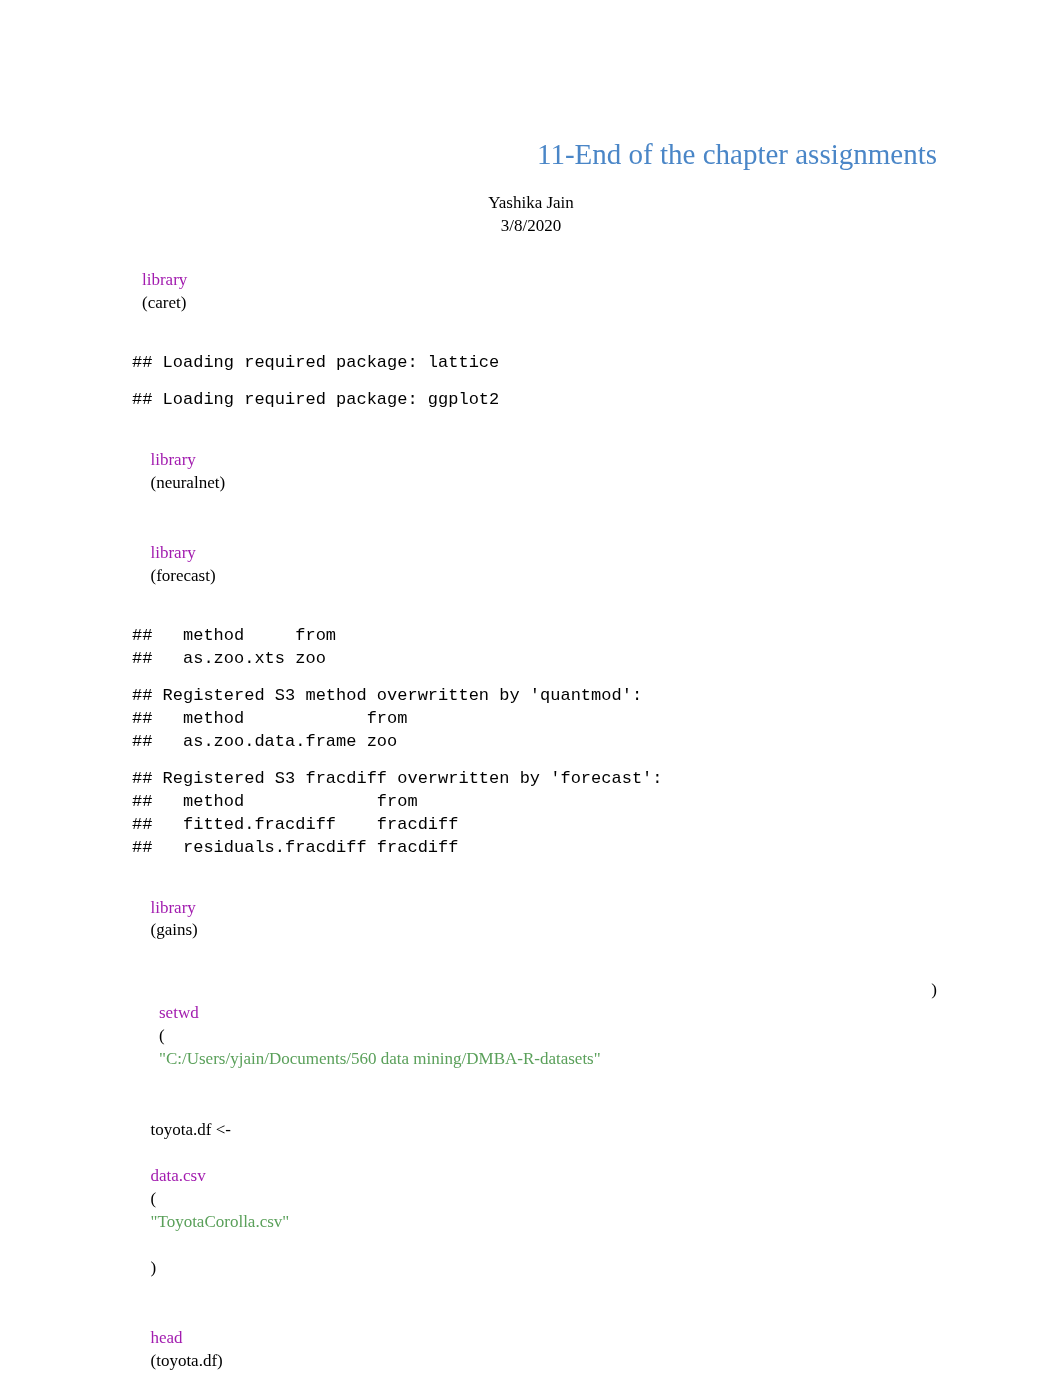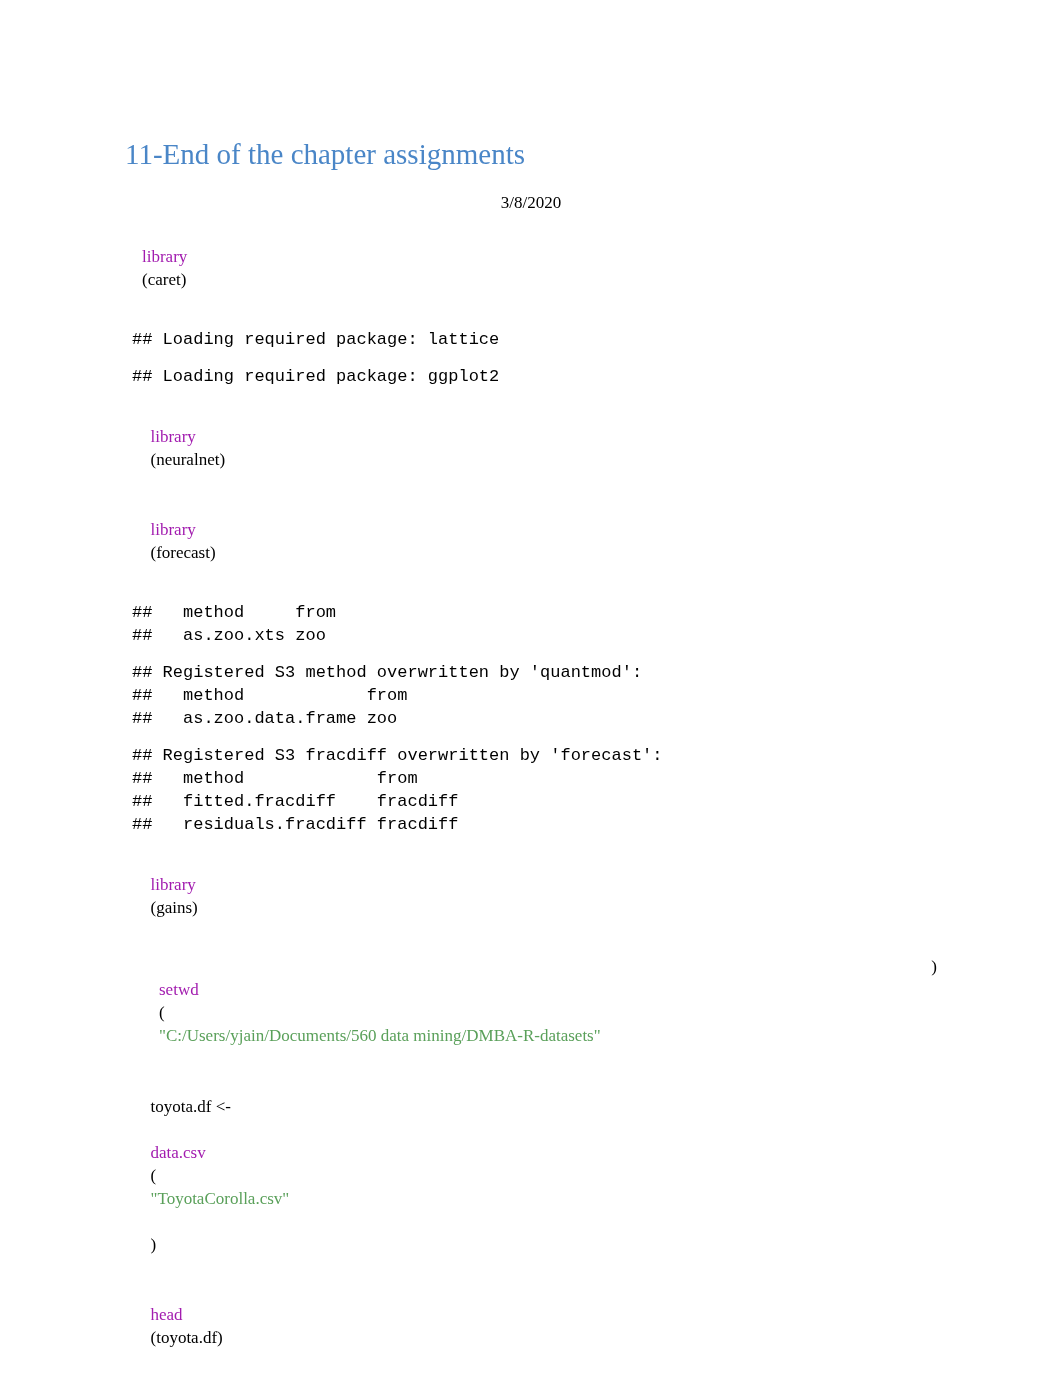--- a/index.html
+++ b/index.html
@@ -9,21 +9,21 @@
       width: 1062px;
       margin: 0;
       padding: 0;
       color: #000;
       background: #fff;
     }
     .page {
       padding: 135px 125px 60px 125px;
     }
     .title {
-      text-align: left;
+      text-align: right;
       font-size: 29px;
       color: #4a86c7;
       margin: 0 0 18px 0;
       font-weight: normal;
     }
     .author, .date {
       text-align: center;
       font-size: 17px;
       margin: 0;
     }
@@ -44,20 +44,21 @@
       font-family: Liberation Mono, monospace;
       margin-left: 7px;
     }
   </style>
 </head>
 <body>
 
 <div class="page">
 
   <h1 class="title">11-End of the chapter assignments</h1>
+  <p class="author">Yashika Jain</p>
   <p class="date">3/8/2020</p>
 
   <div class="code-line section-gap">
     <span class="blue">library</span>
     <span>(caret)</span>
   </div>
 
   <div class="block">
     <div class="output-line">## Loading required package: lattice</div>
   </div>

